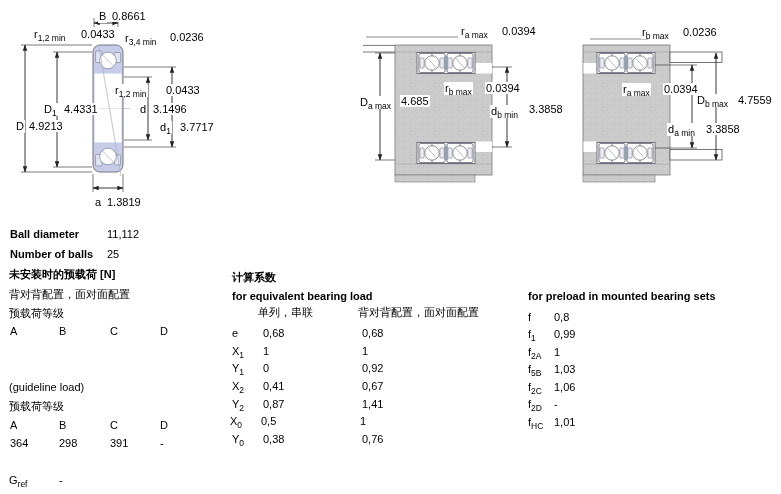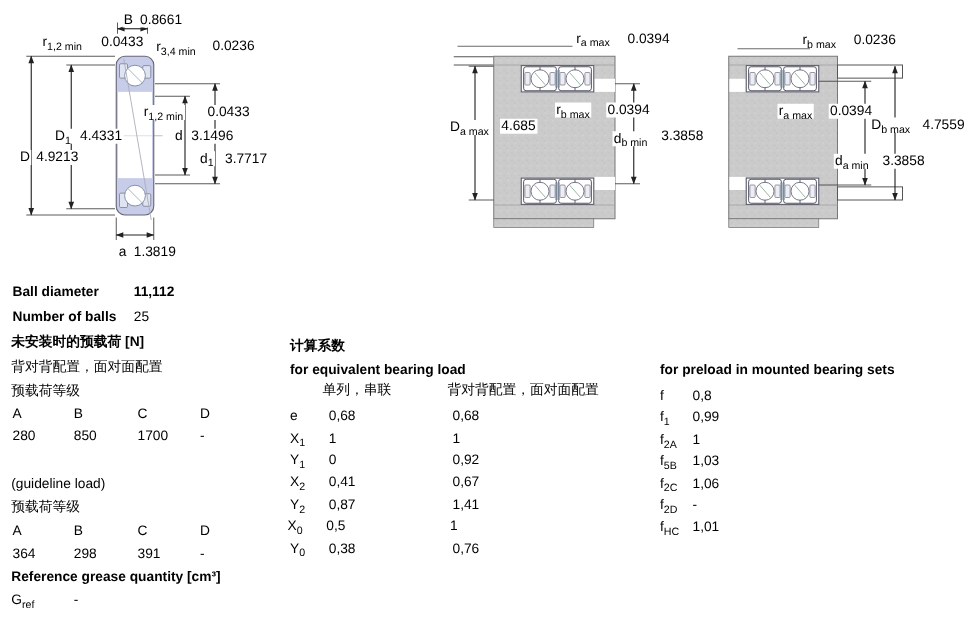--- a/index.html
+++ b/index.html
@@ -162,46 +162,42 @@
   <span class="dim" style="left:641px;top:26px"><span>r</span><sub>b max</sub></span>
   <span class="dim" style="left:682px;top:26px">0.0236</span>
   <span class="dim" style="left:622px;top:83px"><span>r</span><sub>a max</sub></span>
   <span class="dim" style="left:663px;top:83px">0.0394</span>
   <span class="dim" style="left:696px;top:94px"><span>D</span><sub>b max</sub></span>
   <span class="dim" style="left:737px;top:94px">4.7559</span>
   <span class="dim" style="left:667px;top:123px"><span>d</span><sub>a min</sub></span>
   <span class="dim" style="left:705px;top:123px">3.3858</span>
 
   <div class="trow b" style="left:10px;top:228px">
-    <span class="cell lw97">Ball diameter</span><span class="b" style="font-weight:bold">11,112</span>
+    <span class="cell lw97">Ball diameter</span><span class="b" style="font-weight:normal">11,112</span>
   </div>
   <div class="trow b" style="left:10px;top:248px">
     <span class="cell lw97">Number of balls</span><span style="font-weight:normal">25</span>
   </div>
 
   <div class="trow b" style="left:9px;top:268px">未安装时的预载荷 [N]</div>
   <div class="trow" style="left:9px;top:288px">背对背配置，面对面配置</div>
   <div class="trow" style="left:9px;top:307px">预载荷等级</div>
   <div class="trow" style="left:10px;top:325px">
     <span class="cell w49">A</span><span class="cell w51">B</span><span class="cell w50">C</span><span class="cell">D</span>
   </div>
-  <div class="trow" style="left:10px;top:343px">
-    <span class="cell w49">280</span><span class="cell w51">850</span><span class="cell w50">1700</span><span class="cell">-</span>
-  </div>
 
   <div class="trow" style="left:9px;top:381px">(guideline load)</div>
   <div class="trow" style="left:9px;top:400px">预载荷等级</div>
   <div class="trow" style="left:10px;top:419px">
     <span class="cell w49">A</span><span class="cell w51">B</span><span class="cell w50">C</span><span class="cell">D</span>
   </div>
   <div class="trow" style="left:10px;top:437px">
     <span class="cell w49">364</span><span class="cell w51">298</span><span class="cell w50">391</span><span class="cell">-</span>
   </div>
 
-  <div class="trow b" style="left:9px;top:456px">Reference grease quantity [cm³]</div>
   <div class="trow" style="left:9px;top:474px">
     <span class="cell lw50"><span>G</span><sub>ref</sub></span><span>-</span>
   </div>
 
   <div class="trow b" style="left:232px;top:271px">计算系数</div>
   <div class="trow b" style="left:232px;top:290px">for equivalent bearing load</div>
   <div class="trow" style="left:258px;top:306px">单列，串联</div>
   <div class="trow" style="left:358px;top:306px">背对背配置，面对面配置</div>
 
   <div class="trow" style="left:232px;top:327px">

